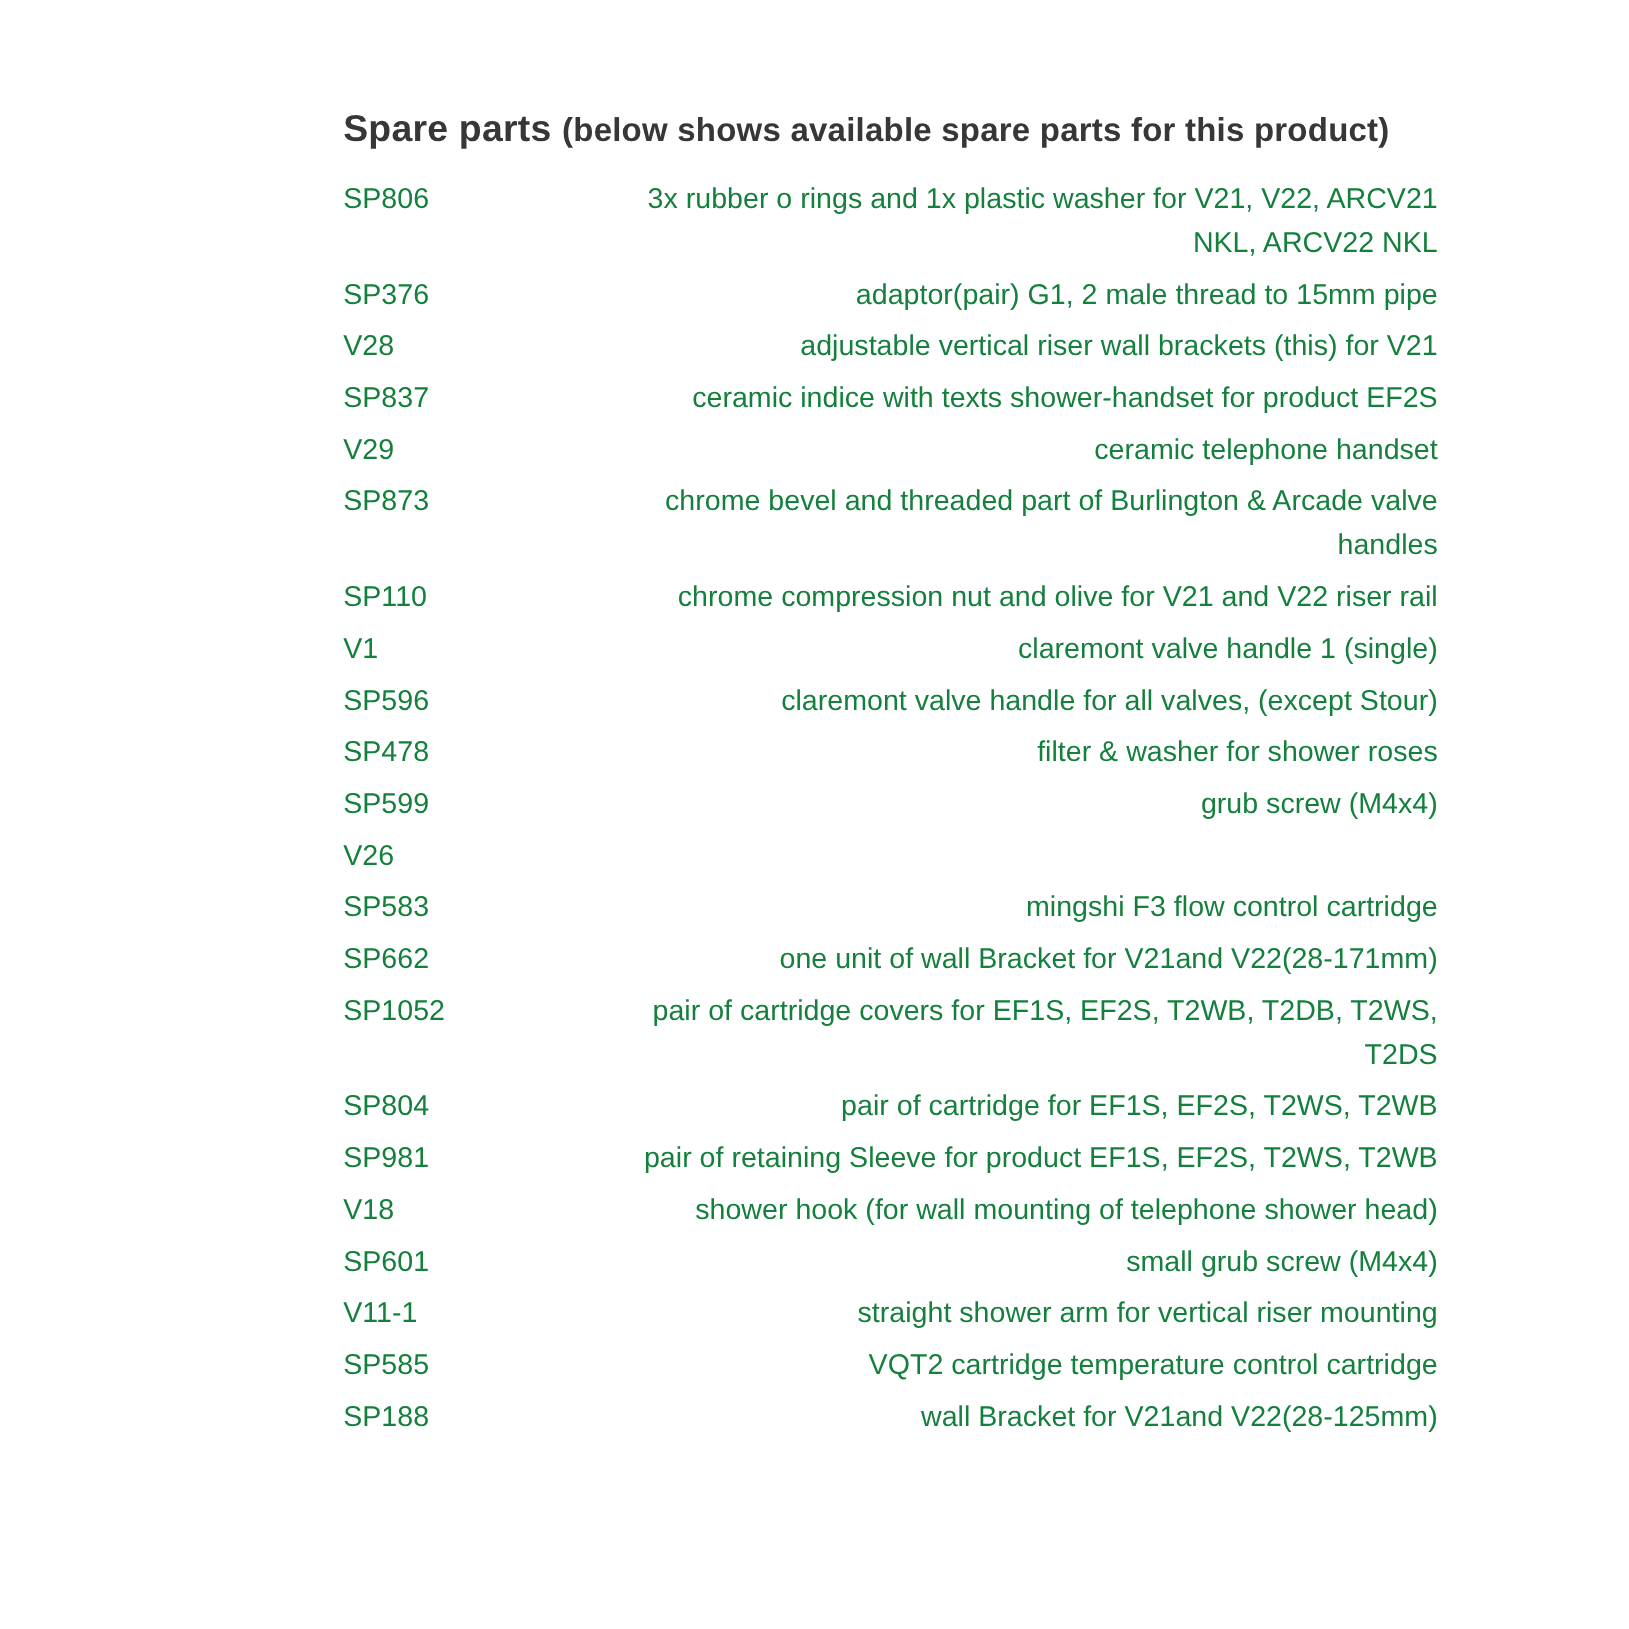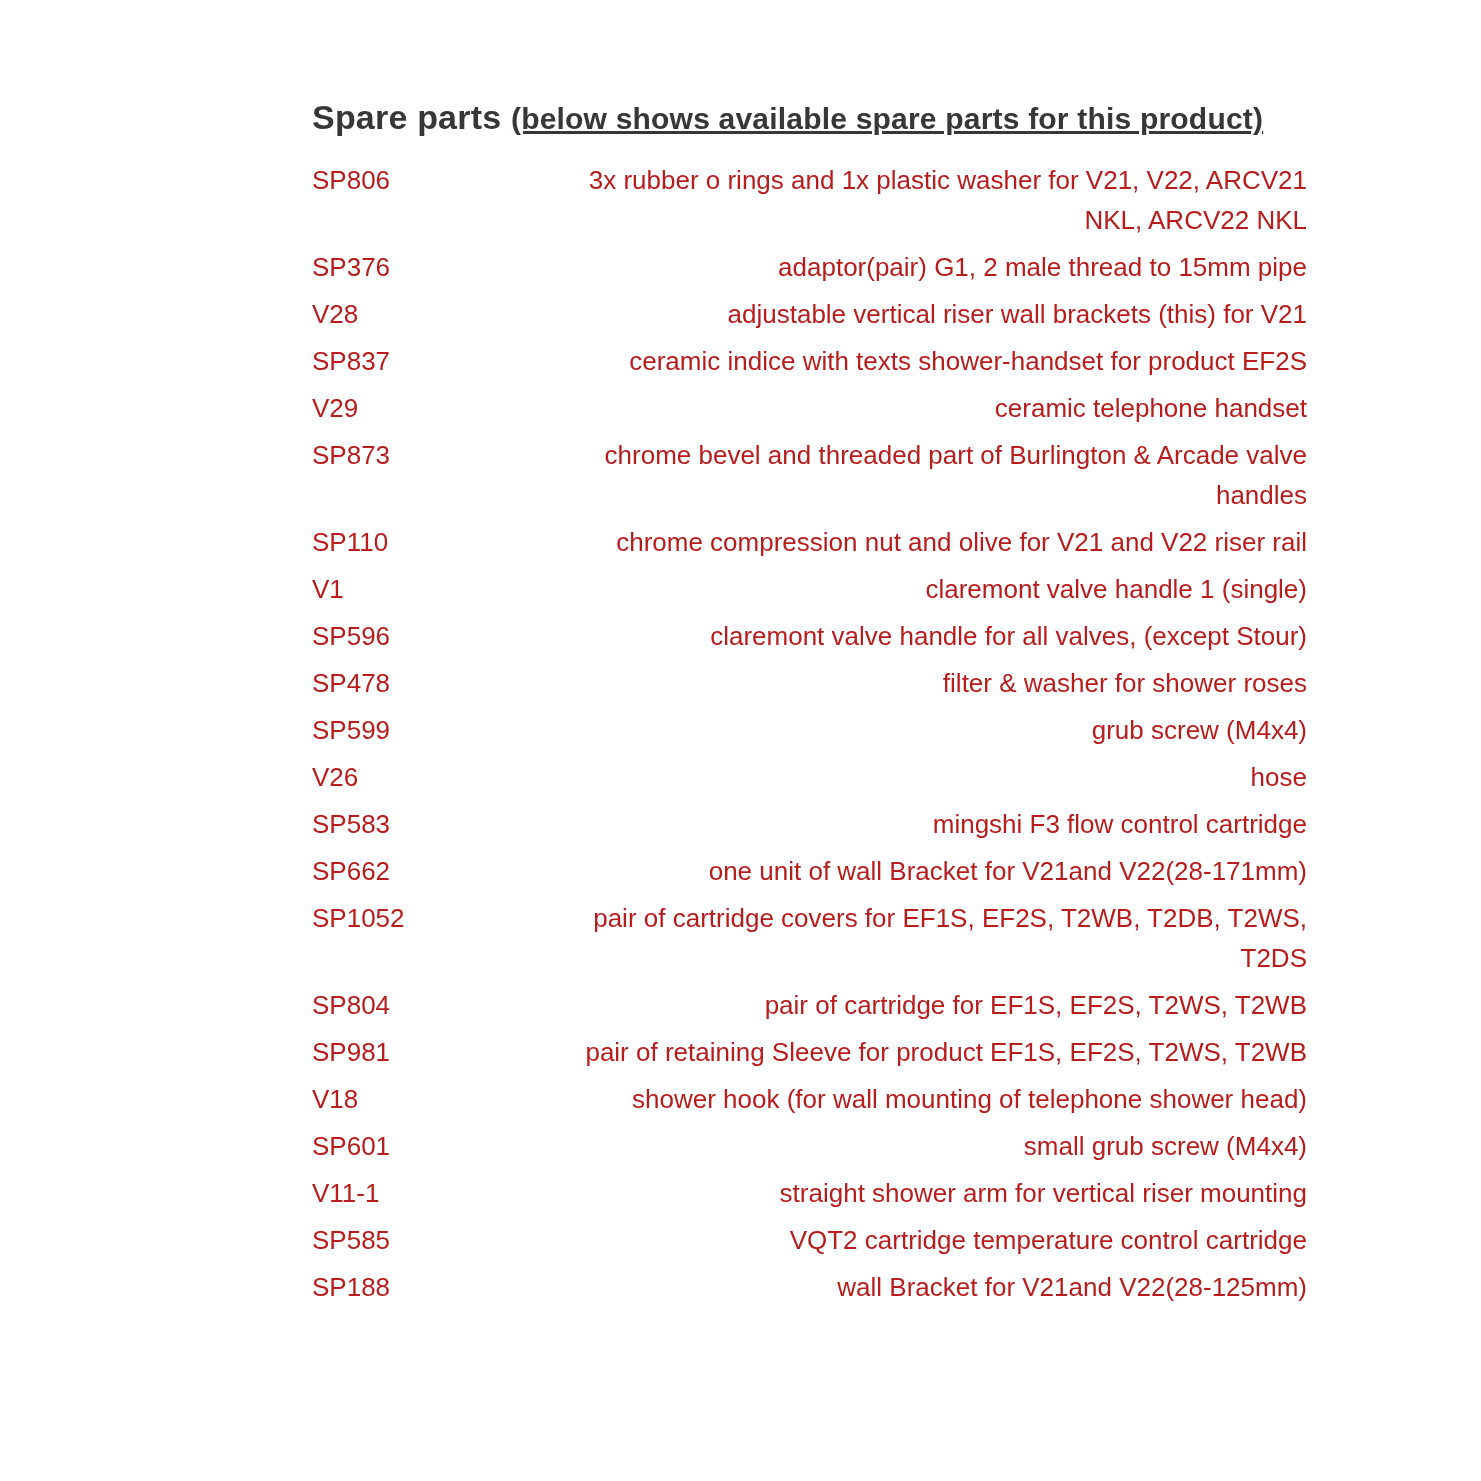--- a/index.html
+++ b/index.html
@@ -20,24 +20,23 @@
     margin: 0 0 18px 0;
     color: #373737;
     font-size: 34px;
     font-weight: bold;
     line-height: 46px;
     letter-spacing: 0.2px;
   }
   .title .note {
     font-size: 30px;
     font-weight: bold;
-    text-decoration: underline;
   }
   .parts-list {
-    color: #b91c1c;
+    color: #15803d;
   }
   .row {
     display: flex;
     align-items: flex-start;
     margin-bottom: 7px;
     font-size: 26px;
     line-height: 40px;
   }
   .code {
     flex: 0 0 115px;
@@ -97,21 +96,20 @@
       <div class="row">
         <span class="code">SP478</span>
         <span class="desc">filter &amp; washer for shower roses</span>
       </div>
       <div class="row">
         <span class="code">SP599</span>
         <span class="desc">grub screw (M4x4)</span>
       </div>
       <div class="row">
         <span class="code">V26</span>
-        <span class="desc">hose</span>
       </div>
       <div class="row">
         <span class="code">SP583</span>
         <span class="desc">mingshi F3 flow control cartridge</span>
       </div>
       <div class="row">
         <span class="code">SP662</span>
         <span class="desc">one unit of wall Bracket for V21and V22(28-171mm)</span>
       </div>
       <div class="row">

